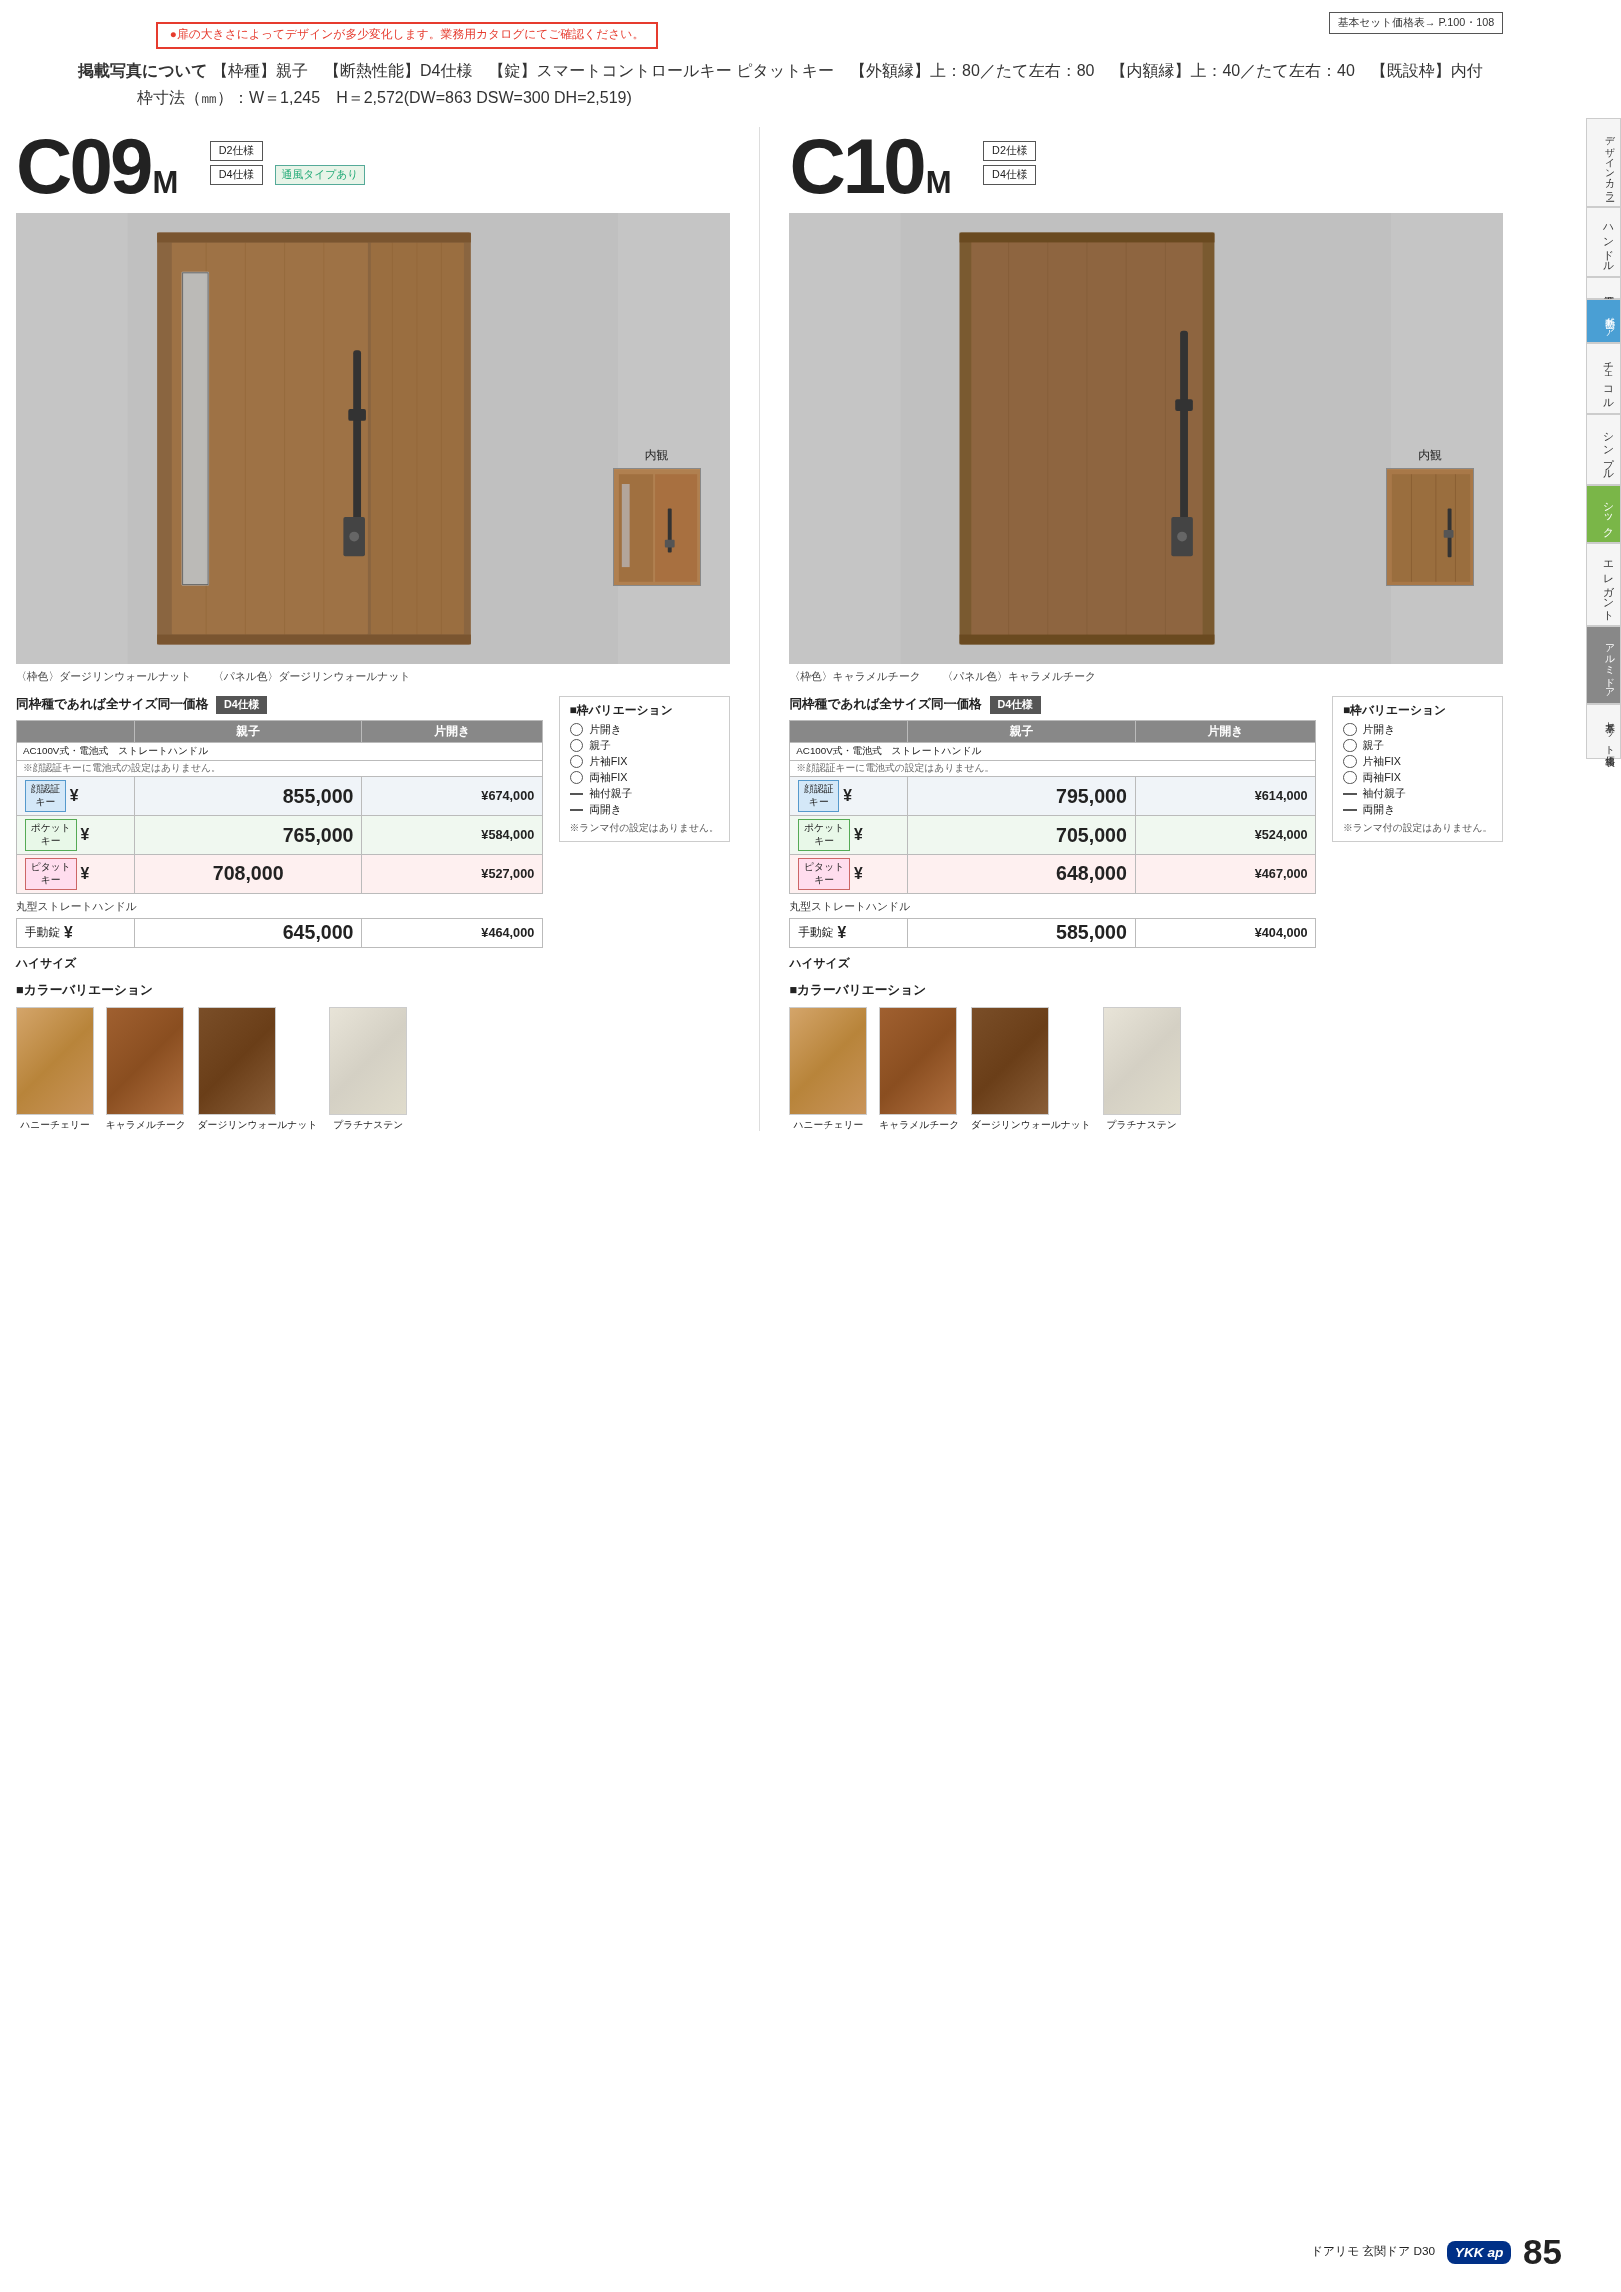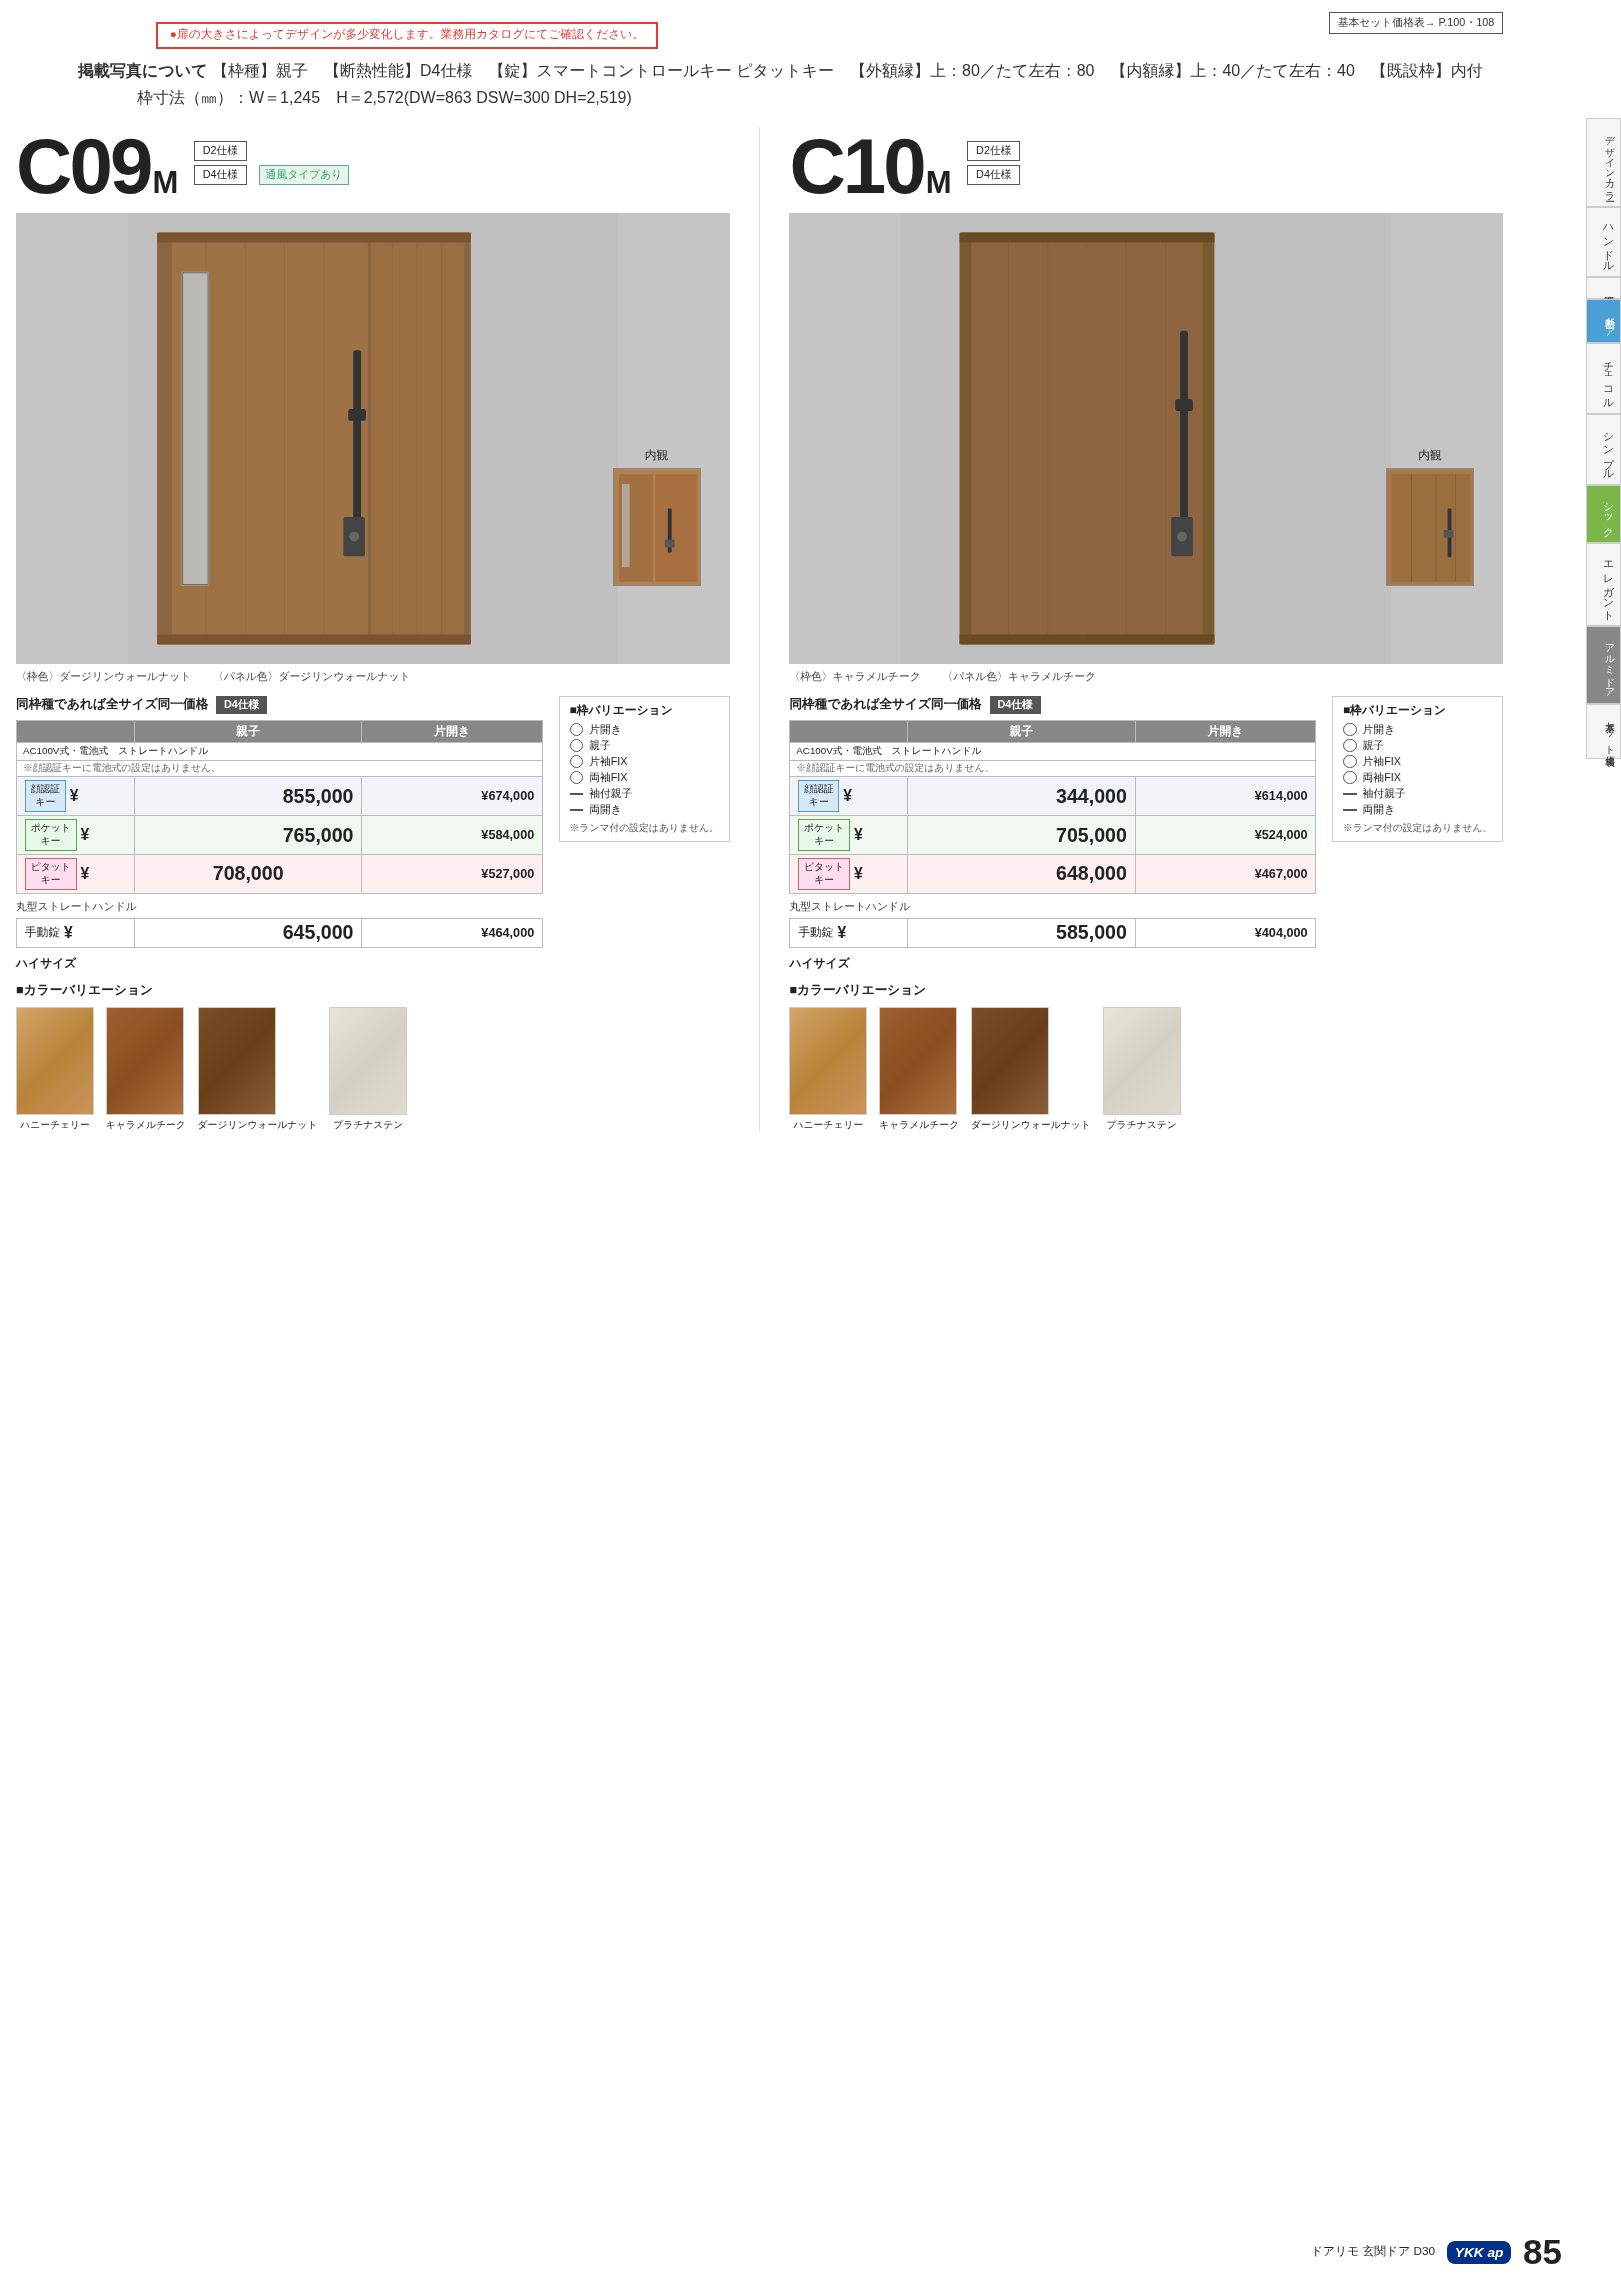--- a/index.html
+++ b/index.html
@@ -92,20 +92,21 @@
       display: flex;
       flex-direction: column;
       gap: 3.9px;
       margin-top: 13.7px;
     }
     .spec-badge {
       border: 1px solid #555;
       padding: 2px 7.8px;
       font-size: 10.8px;
       display: inline-block;
+      margin-left: 16px;
     }
     .ventilation-badge {
       background: #e8f4e8;
       border: 1px solid #5a9;
       color: #2a7;
       padding: 2px 5.9px;
       font-size: 10.8px;
       display: inline-block;
       margin-left: 5.9px;
     }
@@ -648,21 +649,21 @@
             </tr>
 
             <tr style="background:#f0f4f8;">
               <td>
                 <div class="key-type-cell">
                   <span class="key-badge face">顔認証<br>キー</span>
                   <span style="font-size:15.7px; font-weight:bold;">¥</span>
                 </div>
               </td>
               <td style="text-align:right;">
-                <span class="price-val-large">344,000</span>
+                <span class="price-val-large">795,000</span>
               </td>
               <td style="text-align:right;">
                 <span class="price-val-small">¥614,000</span>
               </td>
             </tr>
 
             <tr style="background:#f0f8f0;">
               <td>
                 <div class="key-type-cell">
                   <span class="key-badge pocket">ポケット<br>キー</span>

